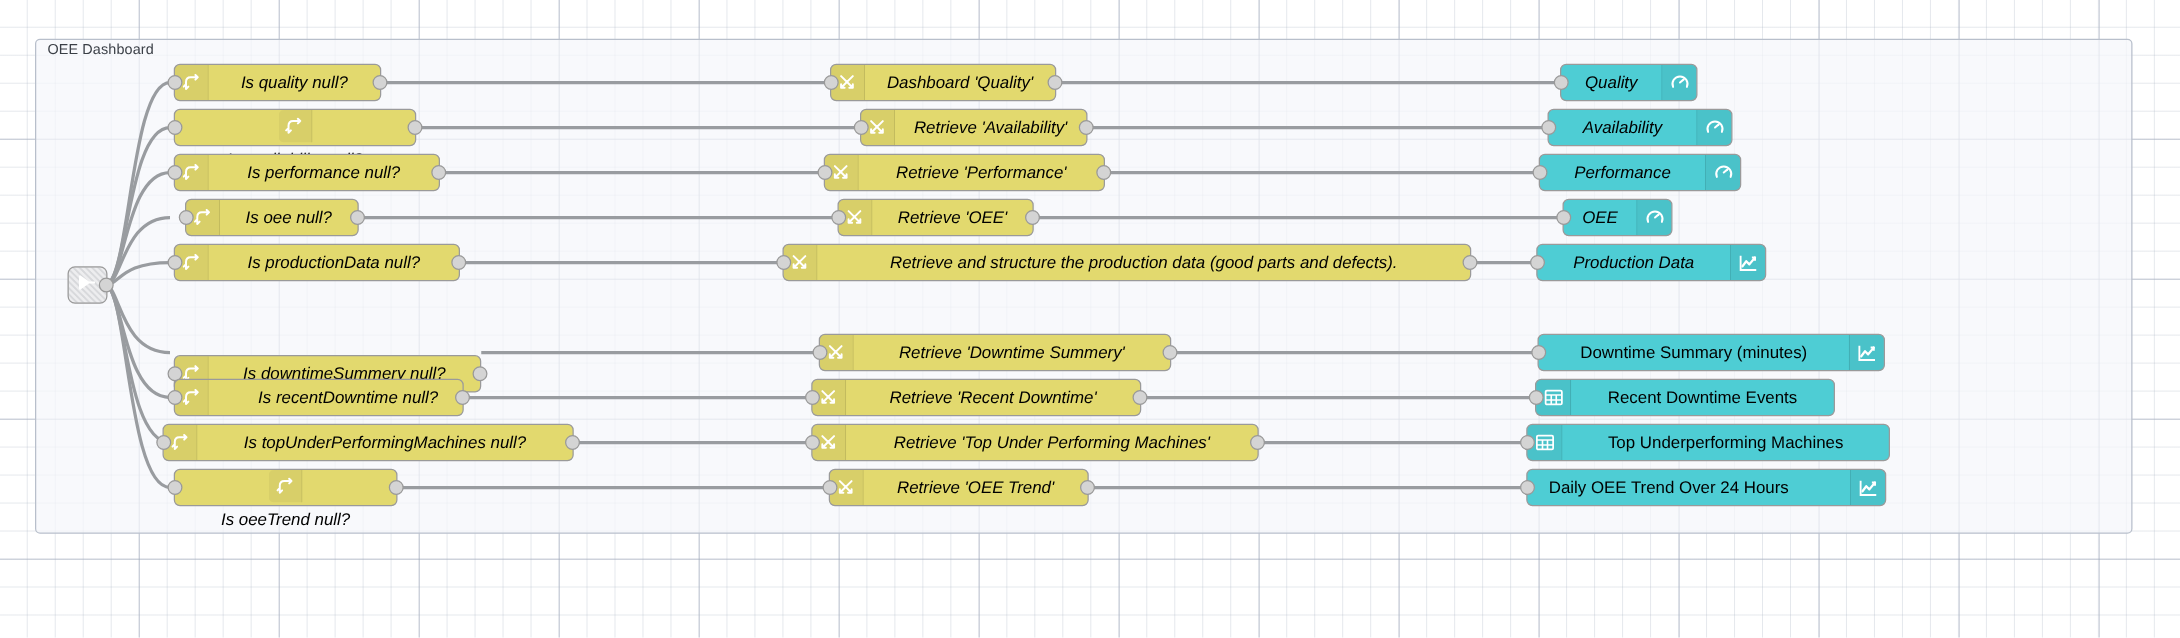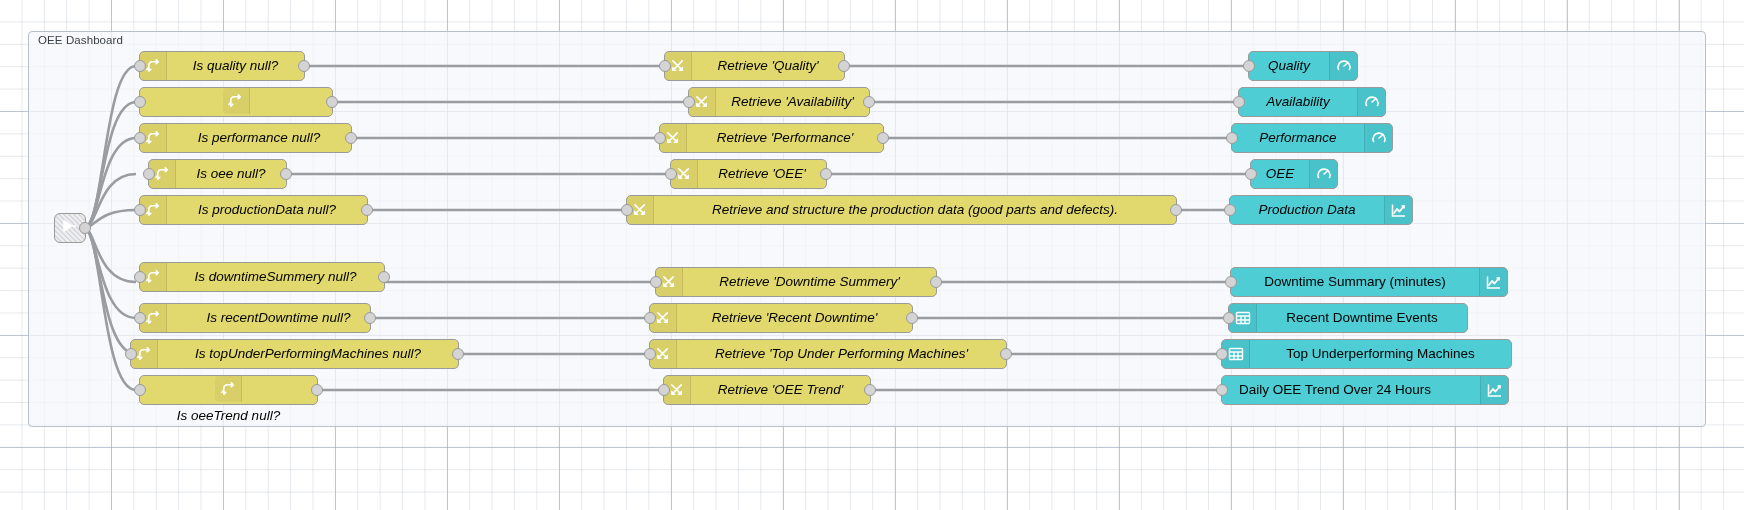--- a/index.html
+++ b/index.html
@@ -154,21 +154,21 @@
     <span class="lbl">Is quality null?</span>
     <span class="port out"></span>
   </div>
   <div class="node n-yellow italic" style="left:664px;top:51px;width:181px;">
     <span class="port in"></span>
     <span class="ibox">
       <svg width="15" height="15" viewBox="0 0 16 16">
           <path d="M2 2 L12 12 M12 2 L2 12 M12 12 L12 9 M12 12 L9 12 M2 12 L2 9 M2 12 L5 12" fill="none" stroke="#fff" stroke-width="1.7" stroke-linecap="round"></path>
         </svg>
     </span>
-    <span class="lbl">Retrieve 'Quality'</span>
+    <span class="lbl">Dashboard 'Quality'</span>
     <span class="port out"></span>
   </div>
   <div class="node n-teal italic" style="left:1248px;top:51px;width:110px;">
     <span class="port in"></span>
     <span class="lbl">Quality</span>
     <span class="ibox right">
       <svg width="16" height="16" viewBox="0 0 16 16">
           <path d="M2.5 11.5 A6 6 0 1 1 13.5 11.5" fill="none" stroke="#fff" stroke-width="1.6" stroke-linecap="round"></path>
           <path d="M8 8 L11 5.5" stroke="#fff" stroke-width="1.6" stroke-linecap="round"></path>
         </svg>
@@ -293,21 +293,21 @@
     <span class="lbl">Production Data</span>
     <span class="ibox right">
       <svg width="17" height="17" viewBox="0 0 17 17">
           <path d="M2.5 2.5 L2.5 14 L15 14" fill="none" stroke="#fff" stroke-width="1.5"></path>
           <path d="M4 11 L7 7 L9.5 9.5 L14 4" fill="none" stroke="#fff" stroke-width="1.8" stroke-linejoin="round" stroke-linecap="round"></path>
           <path d="M11.5 4 L14 4 L14 6.5" fill="none" stroke="#fff" stroke-width="1.6" stroke-linejoin="round"></path>
         </svg>
     </span>
   </div>
 
-  <div class="node n-yellow italic" style="left:139px;top:262px;width:246px;">
+  <div class="node n-yellow italic" style="left:139px;top:284px;width:246px;">
     <span class="port in"></span>
     <span class="ibox">
       <svg width="15" height="15" viewBox="0 0 16 16">
           <path d="M13 3 L7 3 Q3 3 3 7 L3 13 M3 9 L1 11 M3 13 L5 11 M11 1 L13 3 L11 5" fill="none" stroke="#fff" stroke-width="1.7" stroke-linecap="round" stroke-linejoin="round"></path>
         </svg>
     </span>
     <span class="lbl">Is downtimeSummery null?</span>
     <span class="port out"></span>
   </div>
   <div class="node n-yellow italic" style="left:655px;top:267px;width:282px;">

